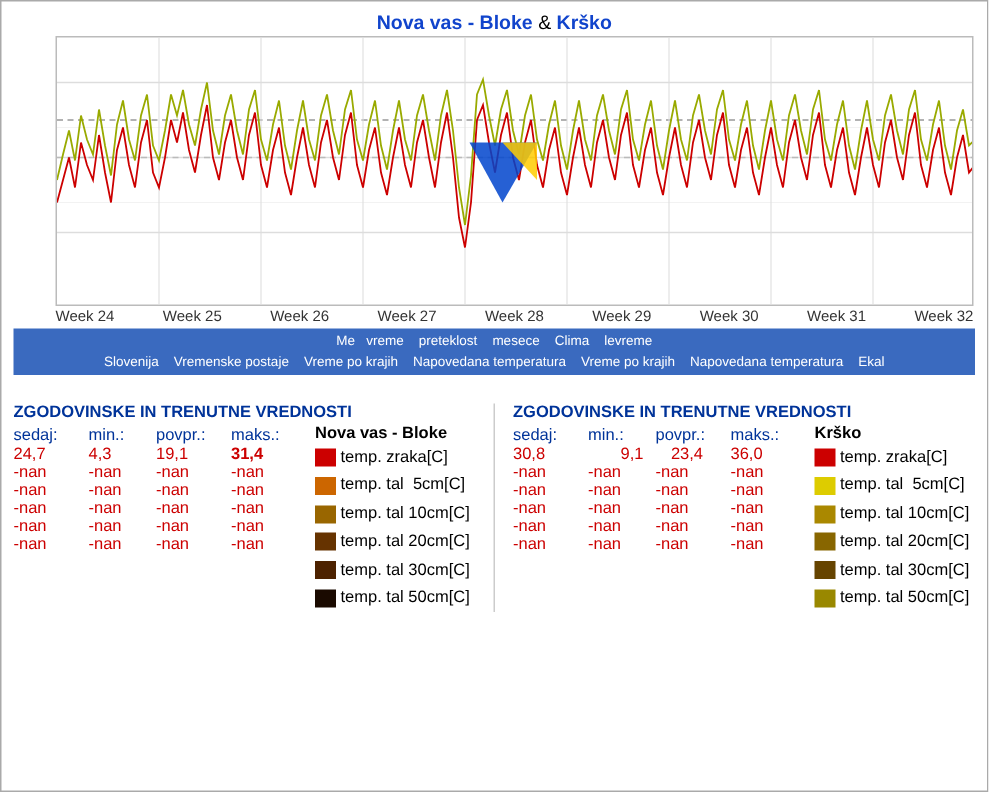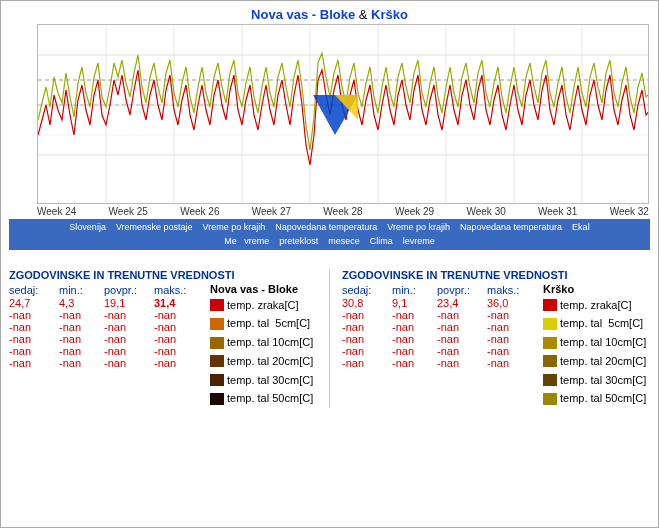--- a/index.html
+++ b/index.html
@@ -87,22 +87,22 @@
       <span>Week 27</span>
       <span>Week 28</span>
       <span>Week 29</span>
       <span>Week 30</span>
       <span>Week 31</span>
       <span>Week 32</span>
     </div>
   </div>
 
   <div style="background:#3a6abf; color:#fff; font-size:9px; padding:1px 8px; text-align:center; line-height:1.6; margin:0 8px;">
+    <div>Me &nbsp; vreme &nbsp;&nbsp; preteklost &nbsp;&nbsp; mesece &nbsp;&nbsp; Clima &nbsp;&nbsp; levreme</div>
     <div>Slovenija &nbsp;&nbsp; Vremenske postaje &nbsp;&nbsp; Vreme po krajih &nbsp;&nbsp; Napovedana temperatura &nbsp;&nbsp; Vreme po krajih &nbsp;&nbsp; Napovedana temperatura &nbsp;&nbsp; Ekal</div>
-    <div>Me &nbsp; vreme &nbsp;&nbsp; preteklost &nbsp;&nbsp; mesece &nbsp;&nbsp; Clima &nbsp;&nbsp; levreme</div>
   </div>
 
   <div style="display:flex; padding:19px 8px 2px 8px; gap:8px;">
 
     <div style="flex:1;">
       <div style="font-size:11px; font-weight:bold; color:#003399; margin-bottom:2px;">ZGODOVINSKE IN TRENUTNE VREDNOSTI</div>
       <div style="display:flex; gap:6px;">
 
         <div>
           <table style="font-size:11px; border-collapse:collapse;">
@@ -193,22 +193,22 @@
           <table style="font-size:11px; border-collapse:collapse;">
             <tbody>
                 <tr>
               <th style="text-align:left; color:#003399; font-weight:normal; padding:1px 8px 1px 0; min-width:50px;">sedaj:</th>
               <th style="text-align:left; color:#003399; font-weight:normal; padding:1px 8px 1px 0; min-width:45px;">min.:</th>
               <th style="text-align:left; color:#003399; font-weight:normal; padding:1px 8px 1px 0; min-width:50px;">povpr.:</th>
               <th style="text-align:left; color:#003399; font-weight:normal; padding:1px 8px 1px 0; min-width:50px;">maks.:</th>
             </tr>
             <tr>
               <td style="color:#cc0000; padding:0 8px 0 0;">30,8</td>
-              <td style="color:#cc0000; padding:0 8px 0 0;">9,1</td>
-              <td style="color:#cc0000; padding:0 8px 0 0;">23,4</td>
+              <td style="color:#cc0000; padding:0 8px 0 0;text-align:right;">9,1</td>
+              <td style="color:#cc0000; padding:0 8px 0 0;text-align:center;">23,4</td>
               <td style="color:#cc0000; padding:0 8px 0 0;">36,0</td>
             </tr>
             <tr>
               <td style="color:#cc0000; padding:0 8px 0 0;">-nan</td>
               <td style="color:#cc0000; padding:0 8px 0 0;">-nan</td>
               <td style="color:#cc0000; padding:0 8px 0 0;">-nan</td>
               <td style="color:#cc0000; padding:0 8px 0 0;">-nan</td>
             </tr>
             <tr>
               <td style="color:#cc0000; padding:0 8px 0 0;">-nan</td>

